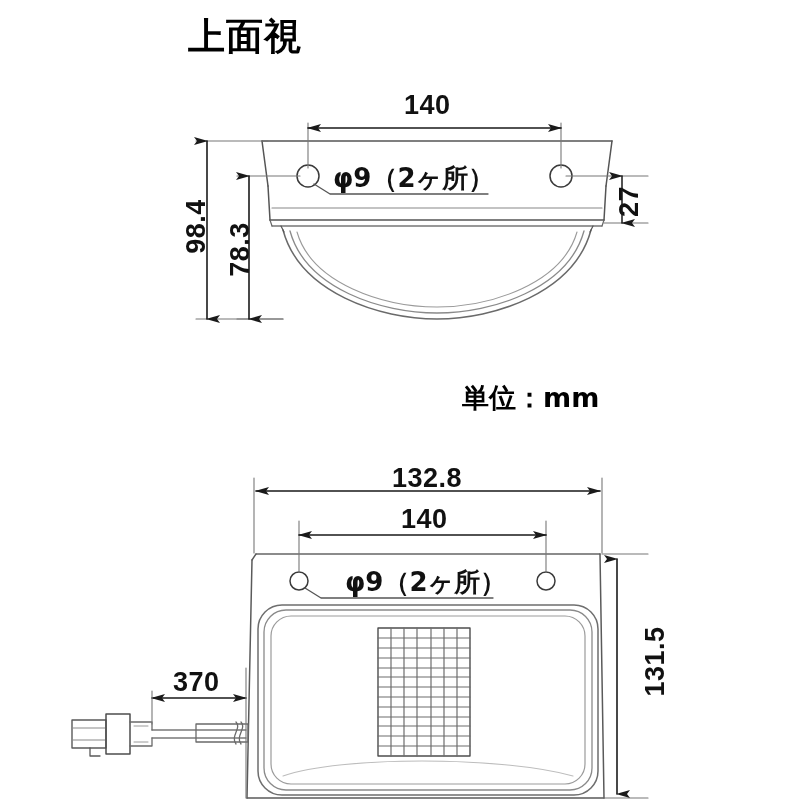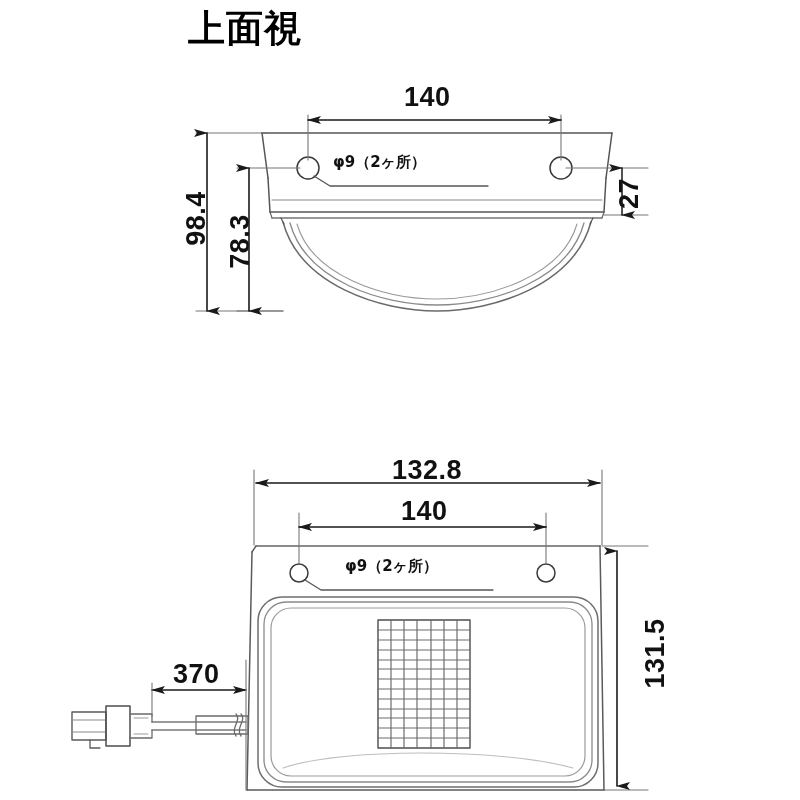--- a/index.html
+++ b/index.html
@@ -13,20 +13,21 @@
     font-family: "Liberation Sans", "DejaVu Sans", sans-serif;
     color: #000;
     overflow: hidden;
     position: relative;
   }
   #sheet {
     position: relative;
     width: 800px;
     height: 602px;
     background: #ffffff;
+    margin-top: 8px;
   }
   svg.drawing {
     position: absolute;
     left: 0;
     top: 0;
     width: 800px;
     height: 800px;
   }
   .view-title {
     position: absolute;
@@ -66,33 +67,34 @@
     letter-spacing: 0.5px;
   }
   .dim-text.vertical {
     transform-origin: 50% 50%;
     transform: rotate(-90deg);
   }
   .note-text {
     position: absolute;
     font-family: "DejaVu Sans", "Liberation Sans", sans-serif;
     font-weight: 700;
-    font-size: 15px;
+    font-size: 26px;
     color: #111;
     white-space: nowrap;
   }
 </style>
 </head>
 <body>
 
 <div id="sheet">
 
   <div class="view-title" id="title-top">上面視</div>
 
 
+  <div id="unit-note">単位：mm</div>
 
   <div class="dim-text" id="dim-top-140" style="left:404px; top:82px;">140</div>
 
   <div class="dim-text vertical" id="dim-top-984" style="left:159px; top:203px; width:74px; text-align:center;">98.4</div>
 
   <div class="dim-text vertical" id="dim-top-783" style="left:203px; top:226px; width:74px; text-align:center;">78.3</div>
 
   <div class="dim-text vertical" id="dim-top-27" style="left:606px; top:178px; width:46px; text-align:center;">27</div>
 
   <div class="note-text" id="note-top-hole" style="left:333px; top:153px;">φ9（2ヶ所）</div>

